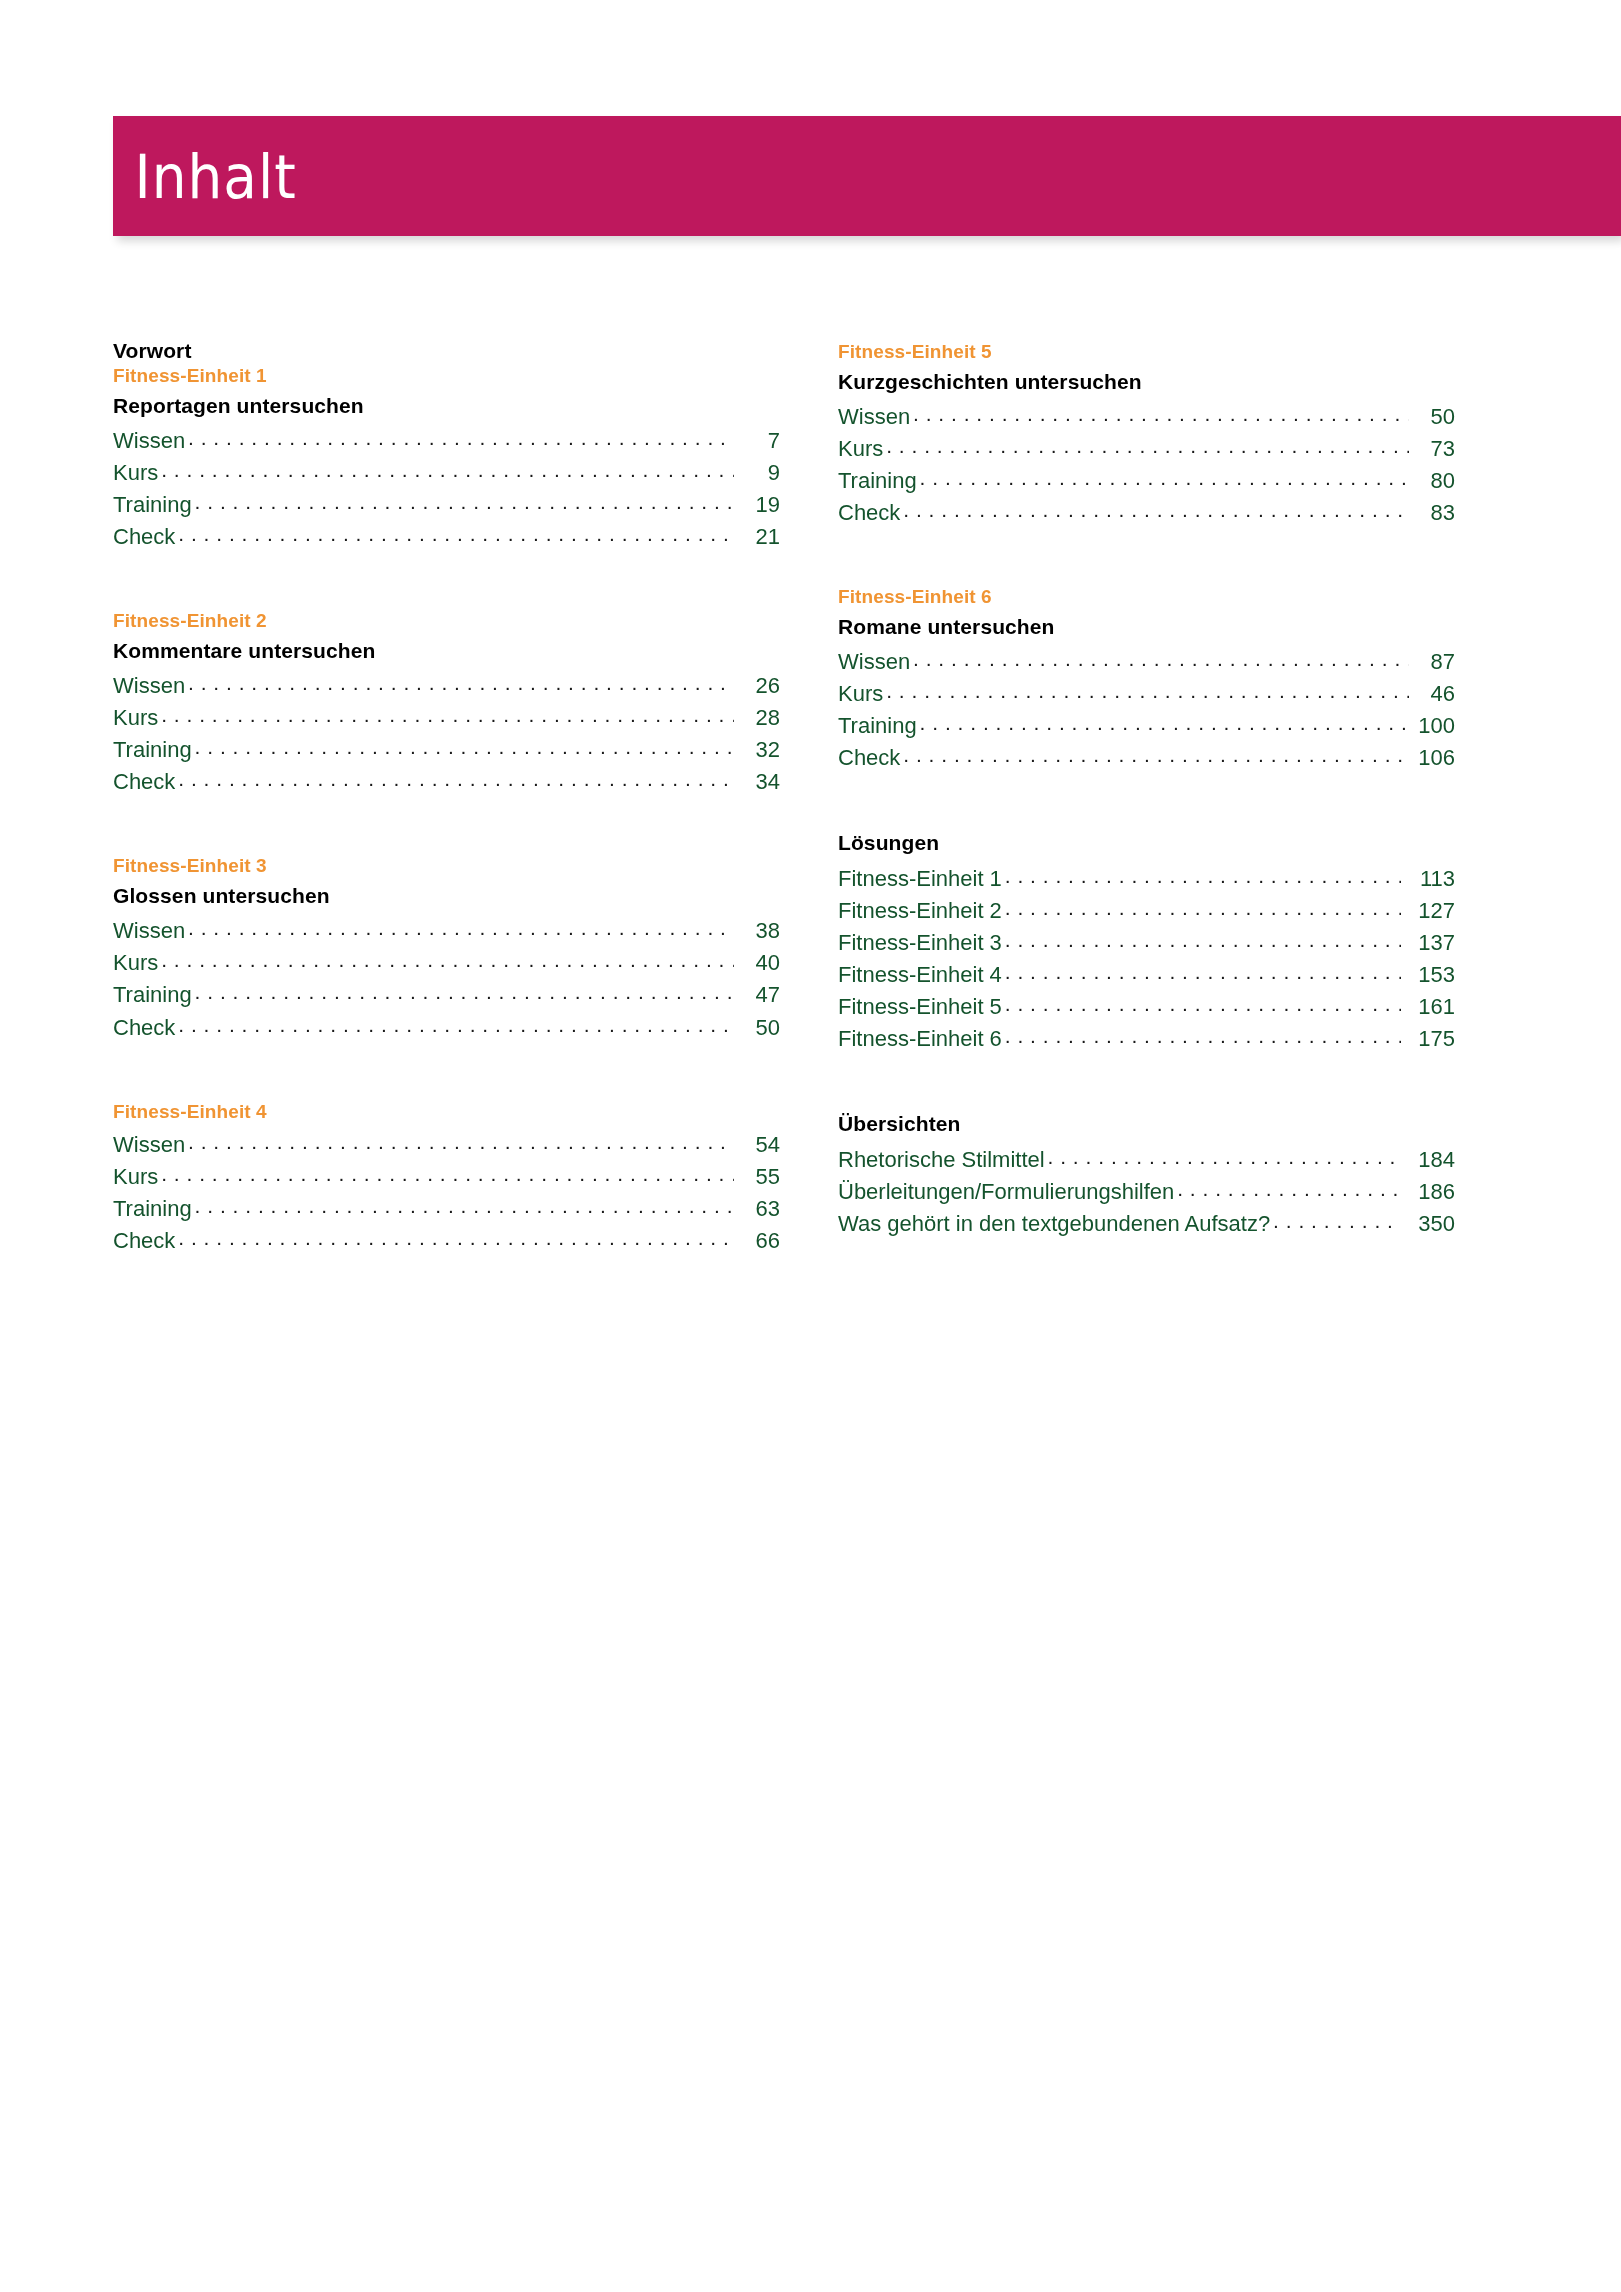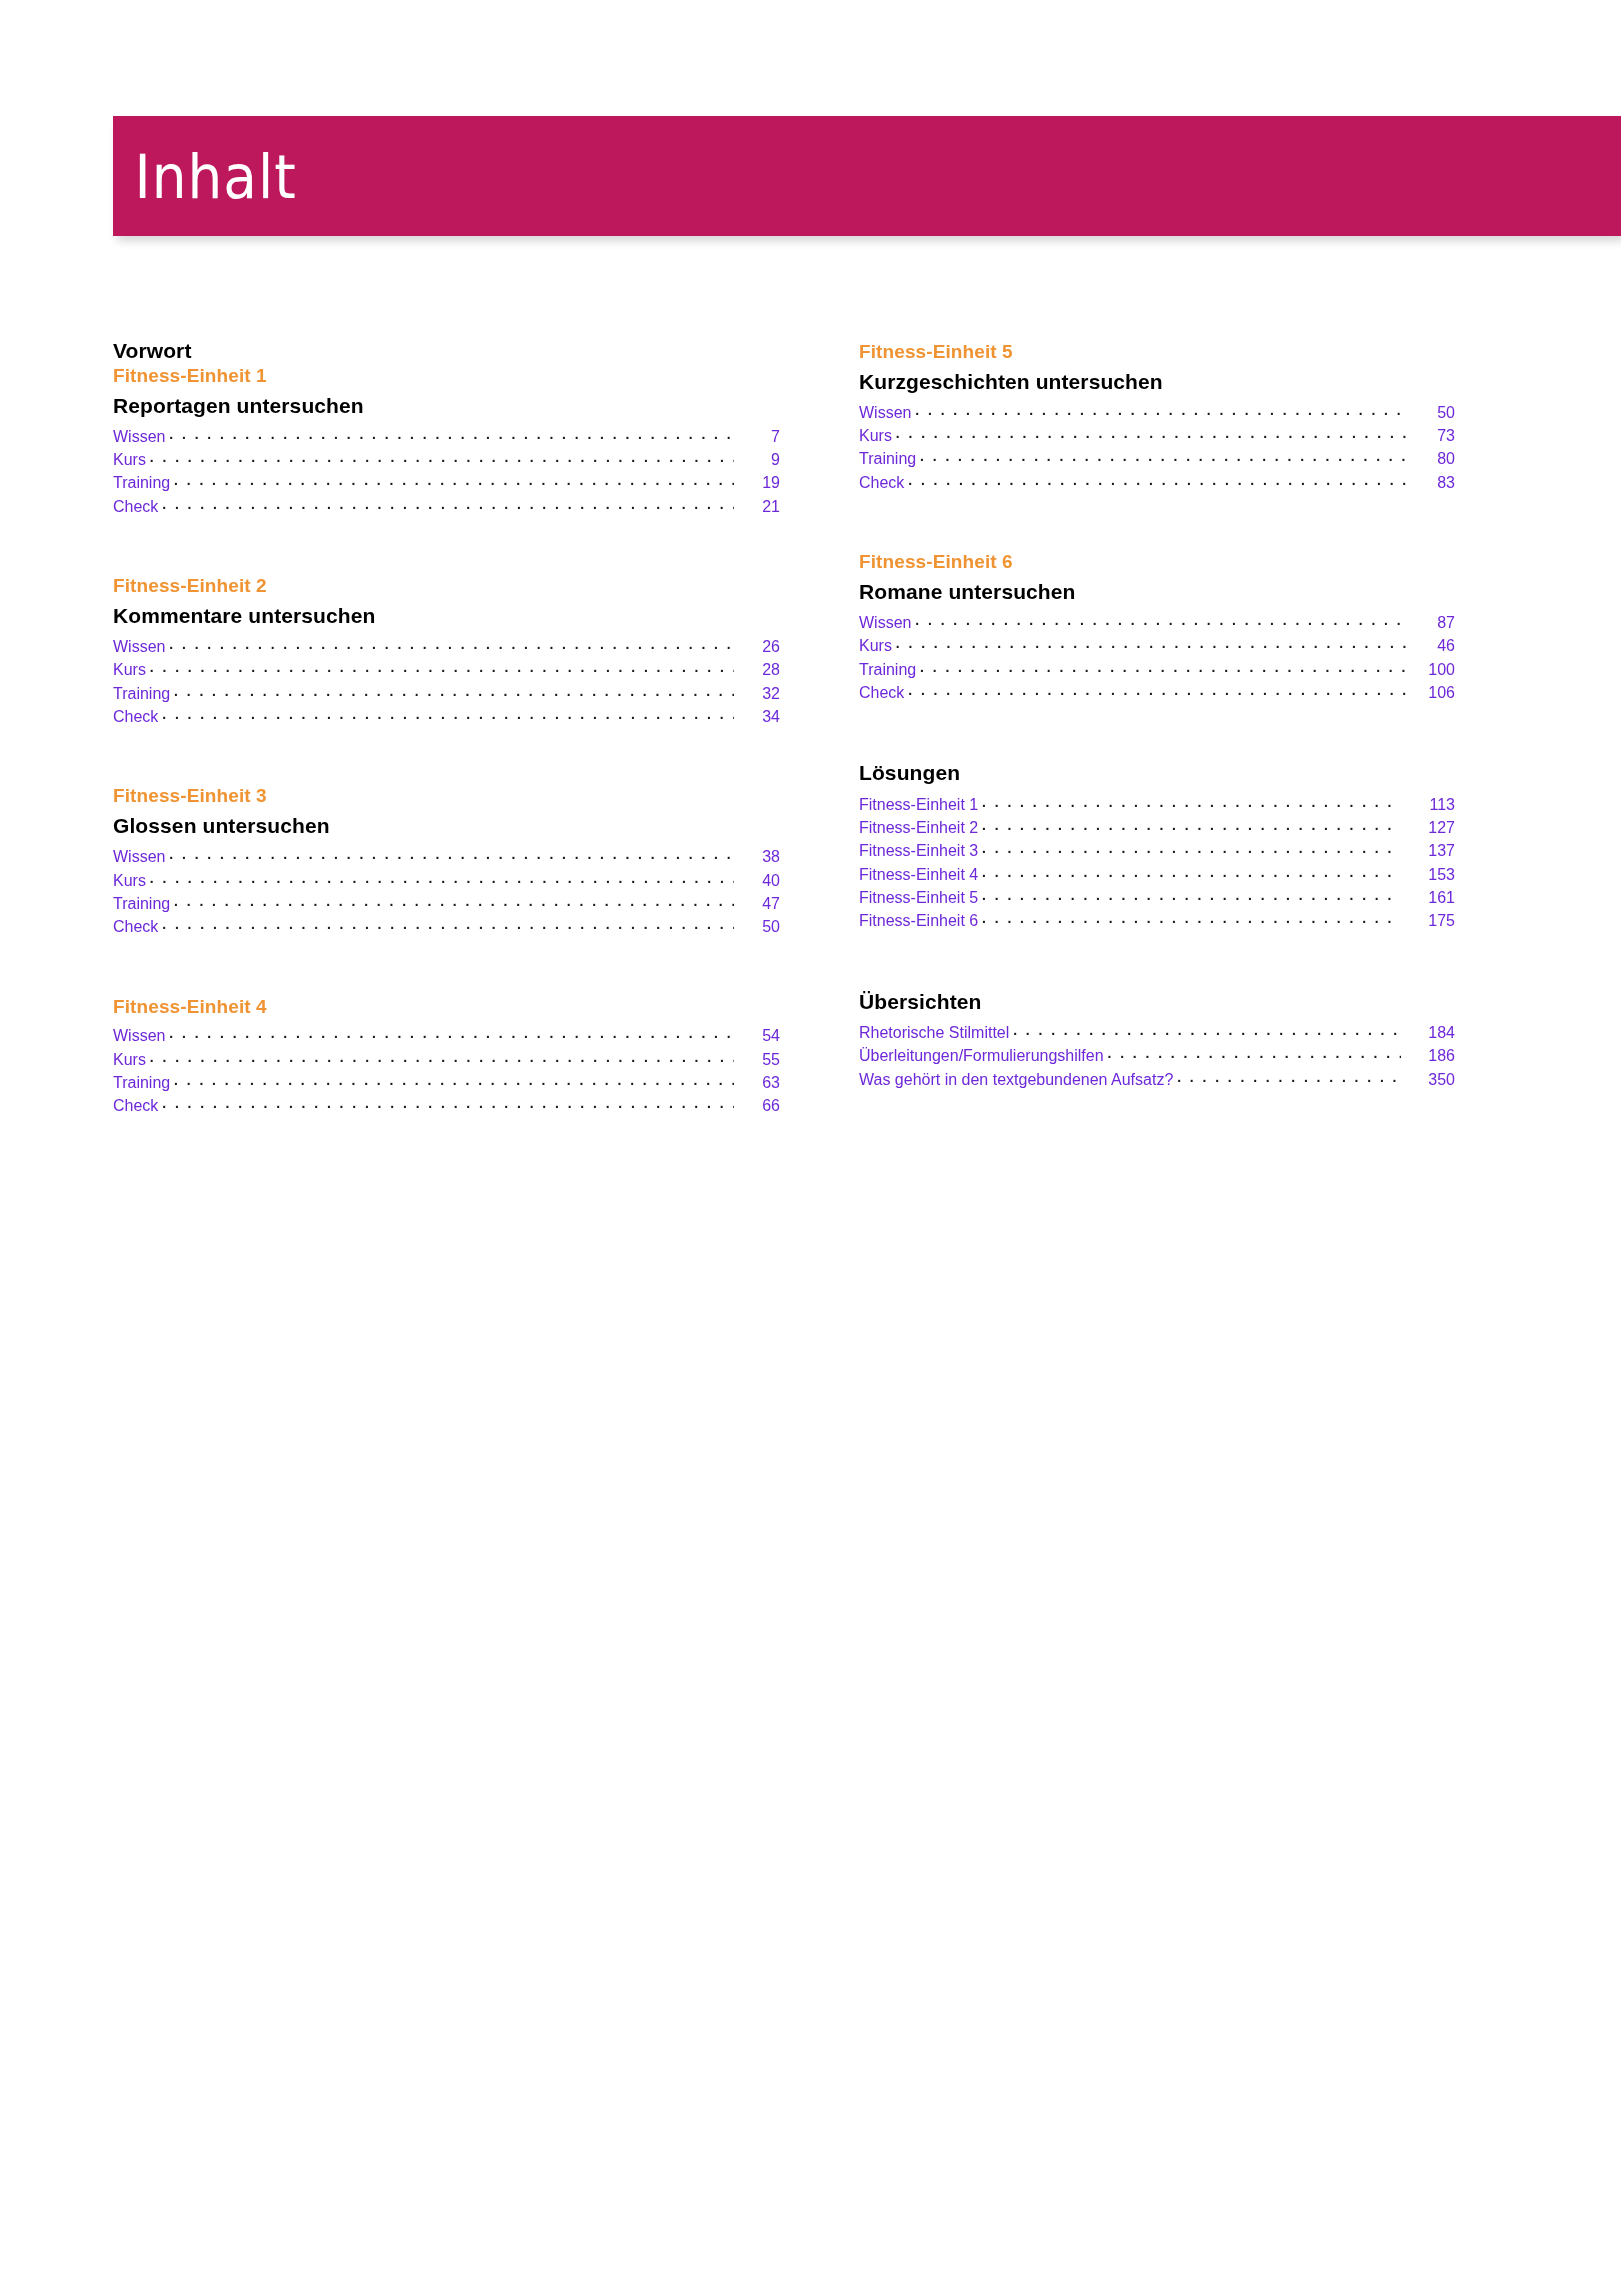--- a/index.html
+++ b/index.html
@@ -82,22 +82,22 @@
     letter-spacing: 0.1px;
     line-height: 1.35;
     margin-top: 2.9px;
   }
 
   .rows { margin-top: 4.9px; }
 
   .row {
     display: flex;
     align-items: baseline;
-    font-size: 16px;
-    color: #6d28d9;
+    font-size: 22px;
+    color: #14532d;
     line-height: 1.46;
     white-space: nowrap;
   }
   .row .label { flex: 0 0 auto; }
   .row .leader {
     flex: 1 1 auto;
     position: relative;
     height: 1em;
     margin: 0 4.9px 0 2.9px;
     overflow: hidden;
@@ -239,21 +239,21 @@
               <span class="label">Check</span>
               <span class="leader"></span>
               <span class="page">66</span>
             </div>
           </div>
         </div>
       </div>
   </div>
 
   <div class="col col-right">
-    <div id="right-units" style="margin-top: 104px; margin-left: 21px;">
+    <div id="right-units" style="margin-top: 104px;">
         <div class="unit" style="margin-top: 55px;">
           <div class="unit-label">Fitness-Einheit 5</div>
           <div class="unit-title">Kurzgeschichten untersuchen</div>
           <div class="rows">
             <div class="row">
               <span class="label">Wissen</span>
               <span class="leader"></span>
               <span class="page">50</span>
             </div>
             <div class="row">

